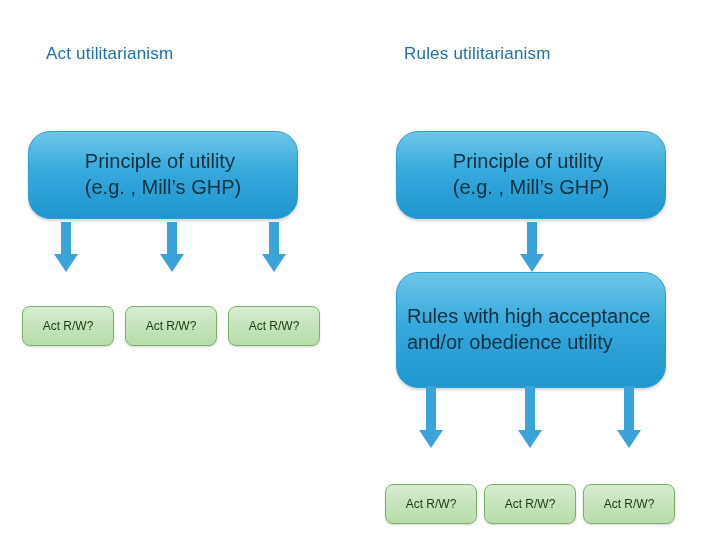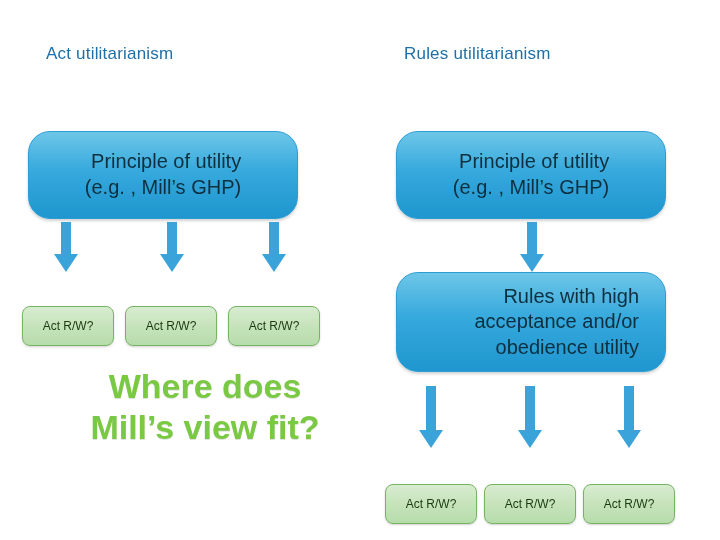--- a/index.html
+++ b/index.html
@@ -32,29 +32,29 @@
   .blue-box {
     position: absolute;
     border-radius: 22px;
     background: linear-gradient(to bottom, #6ec6e8 0%, #36a9dd 45%, #1f96cf 100%);
     border: 1px solid #2b9ed4;
     box-shadow: 0 2px 3px rgba(0,0,0,0.18);
     color: #0d2f3e;
     display: flex;
     align-items: center;
     justify-content: center;
-    text-align: right;
+    text-align: left;
     font-size: 20px;
     line-height: 1.28;
     box-sizing: border-box;
-    padding: 4px 26px;
+    padding: 4px 10px;
   }
   #box-act-principle { left: 28px; top: 131px; width: 270px; height: 88px; }
   #box-rule-principle { left: 396px; top: 131px; width: 270px; height: 88px; }
-  #box-rules-high { left: 396px; top: 272px; width: 270px; height: 100px; }
+  #box-rules-high { left: 396px; top: 272px; width: 270px; height: 116px; }
 
   .green-box {
     position: absolute;
     border-radius: 8px;
     background: linear-gradient(to bottom, #d8ecd0 0%, #c6e3bb 50%, #b7dcab 100%);
     border: 1px solid #76b463;
     box-shadow: 0 1px 2px rgba(0,0,0,0.18);
     color: #1b3b12;
     display: flex;
     align-items: center;
@@ -168,15 +168,14 @@
   <div class="green-box" id="g4">
     <span>Act R/W?</span>
   </div>
   <div class="green-box" id="g5">
     <span>Act R/W?</span>
   </div>
   <div class="green-box" id="g6">
     <span>Act R/W?</span>
   </div>
 
-  <div id="question-text">Where does Mill’s view fit?</div>
 
 </div>
 
 </body></html>

